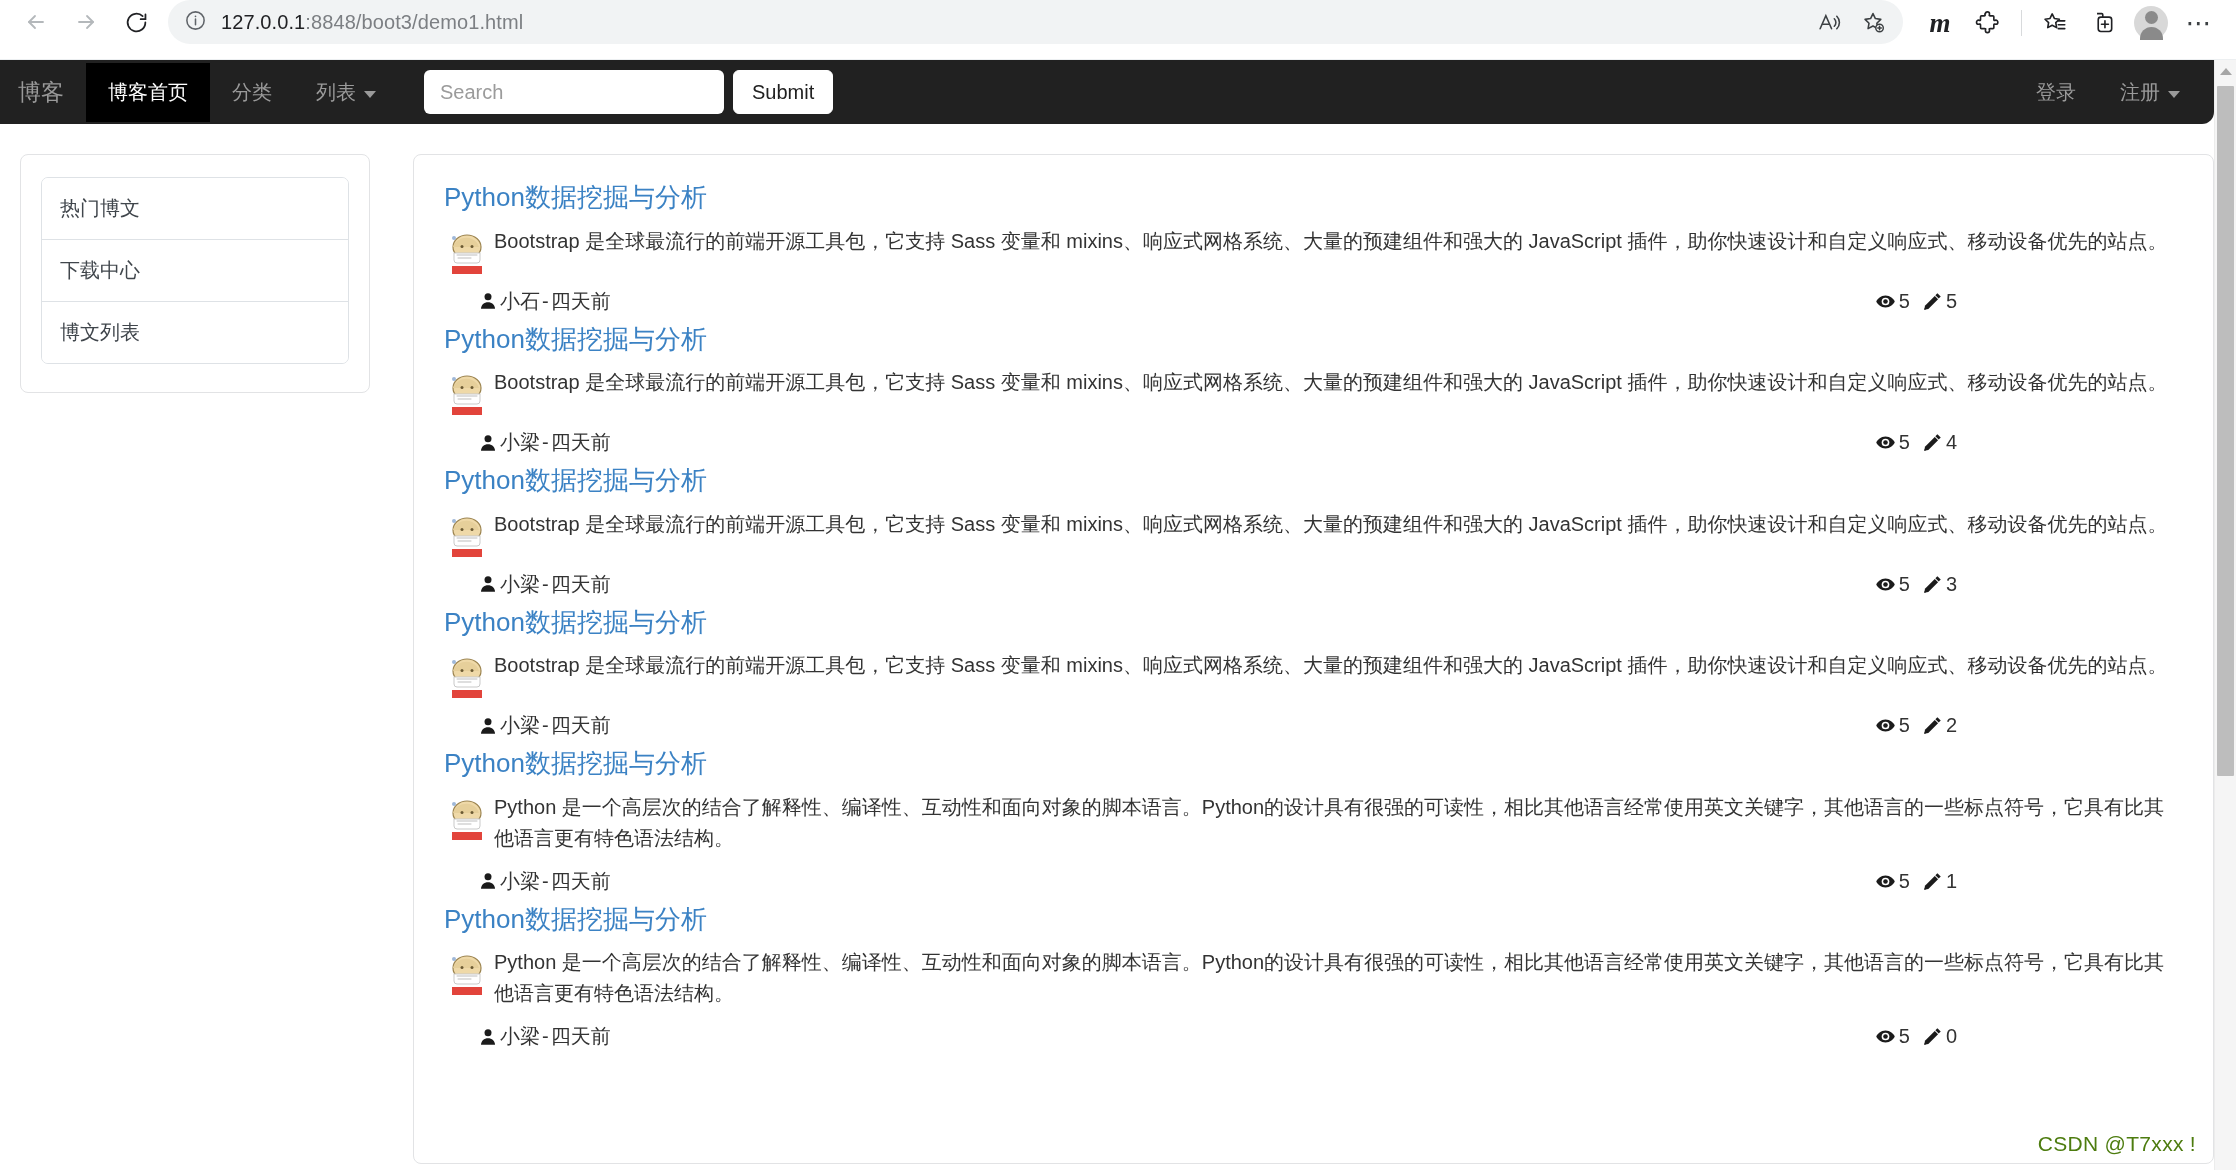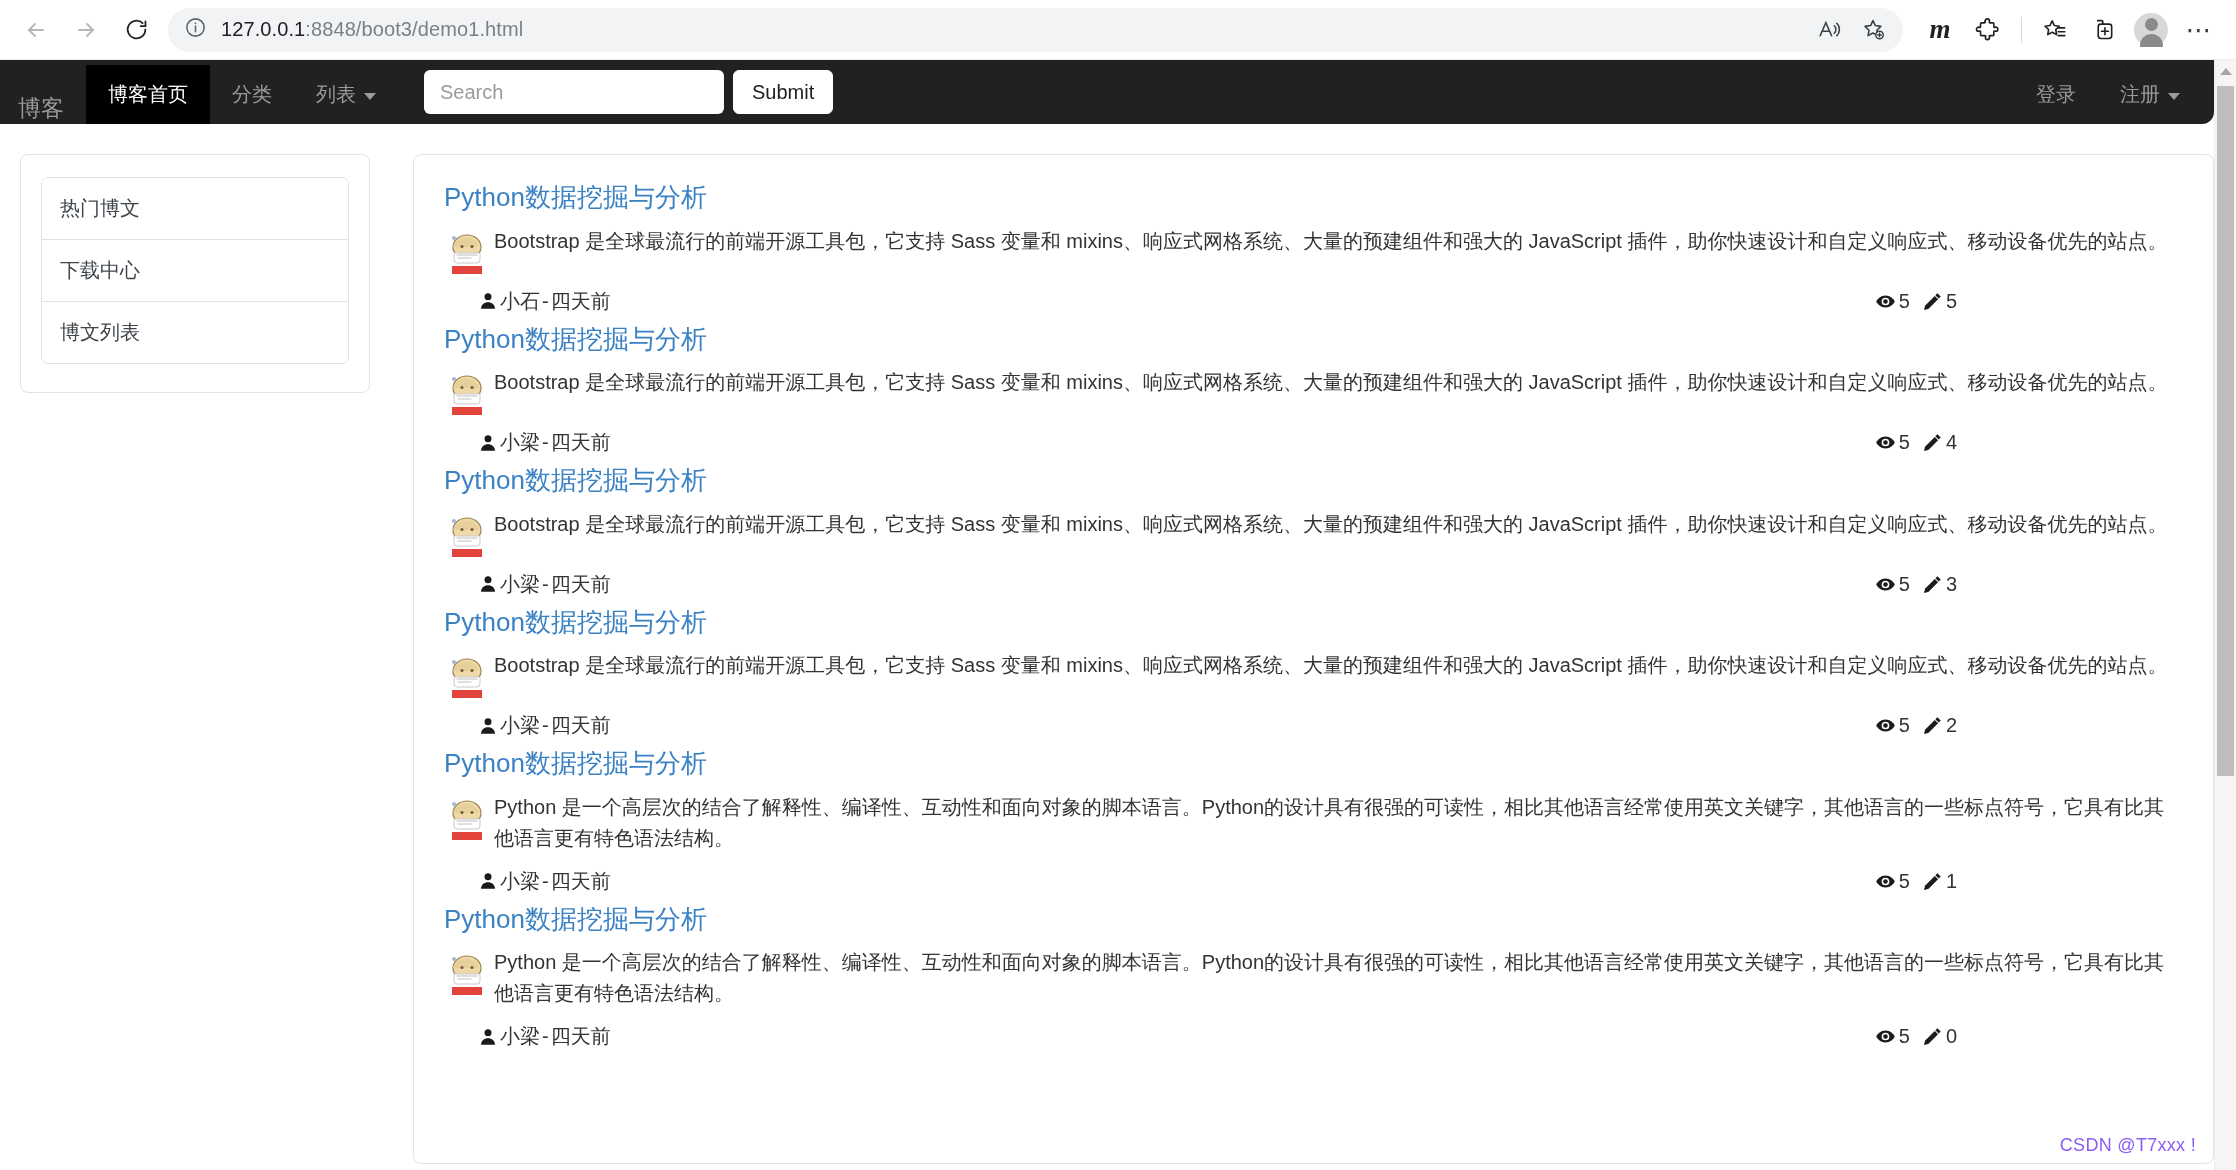--- a/index.html
+++ b/index.html
@@ -8,21 +8,21 @@
     overflow: hidden;
     font-family: "Liberation Sans", "DejaVu Sans", sans-serif;
     background: #ffffff;
   }
 
   
   .browser-chrome {
     height: 60px;
     background: #ffffff;
     display: flex;
-    align-items: center;
+    align-items: flex-start;
     padding: 0 14px;
     border-bottom: 1px solid #eceff1;
     position: relative;
   }
   .nav-btns { display: flex; align-items: center; gap: 6px; }
   .nav-btn {
     width: 44px; height: 44px;
     border-radius: 6px;
     display: flex; align-items: center; justify-content: center;
     cursor: pointer;
@@ -119,21 +119,21 @@
   
   .navbar {
     height: 64px;
     background: #212121;
     display: flex;
     align-items: stretch;
     border-radius: 0 0 12px 0;
     margin-right: 22px;
     position: relative;
   }
-  .nav-inner { display: flex; align-items: flex-end; width: 100%; }
+  .nav-inner { display: flex; align-items: center; width: 100%; }
   .brand {
     display: flex; align-items: center;
     padding: 0 22px 0 18px;
     color: #9a9a9a;
     font-size: 23px;
     cursor: pointer;
     white-space: nowrap;
   }
   .nav-links { display: flex; align-items: stretch; }
   .nav-link {
@@ -251,22 +251,22 @@
   }
   .meta-author { display: flex; align-items: center; gap: 2px; }
   .meta-stats { margin-left: auto; display: flex; align-items: center; gap: 12px; margin-right: 226px; }
   .stat { display: flex; align-items: center; gap: 3px; font-size: 20px; color: #333; }
   .icon-inline { display: inline-block; vertical-align: -2px; }
 
   .watermark {
     position: absolute;
     right: 40px;
     bottom: 14px;
-    font-size: 18px;
-    color: #8b5cf6;
+    font-size: 21px;
+    color: #4d7c0f;
     letter-spacing: .3px;
     z-index: 30;
   }
 </style>
 </head>
 <body>
 
 <div class="browser-chrome">
   <div class="nav-btns">
     <div class="nav-btn" title="Back">

